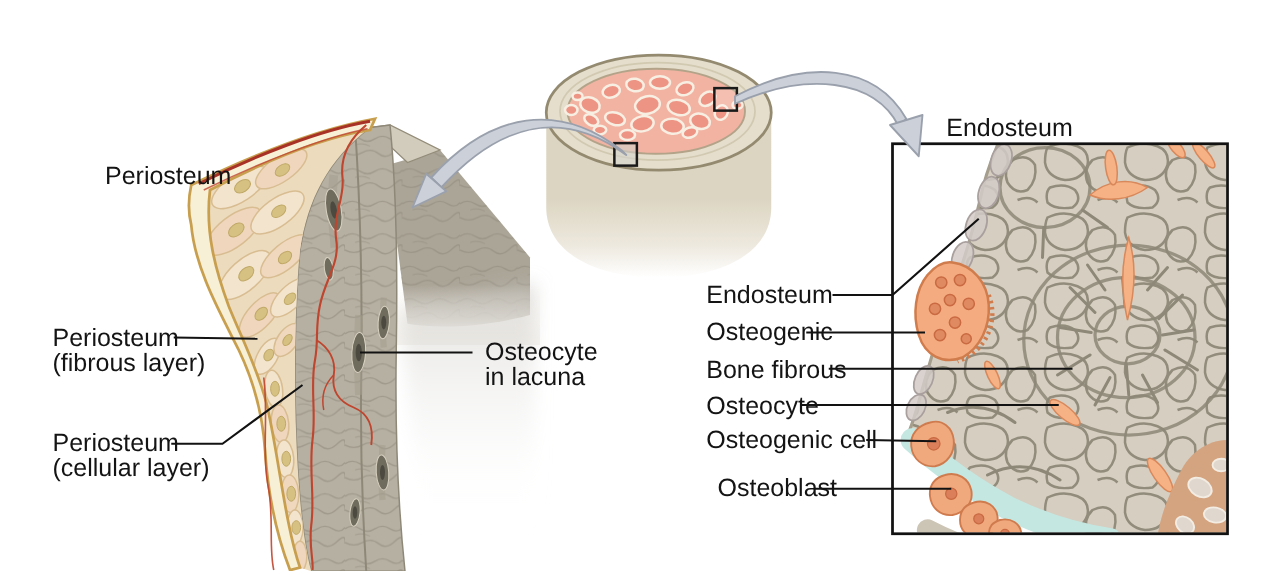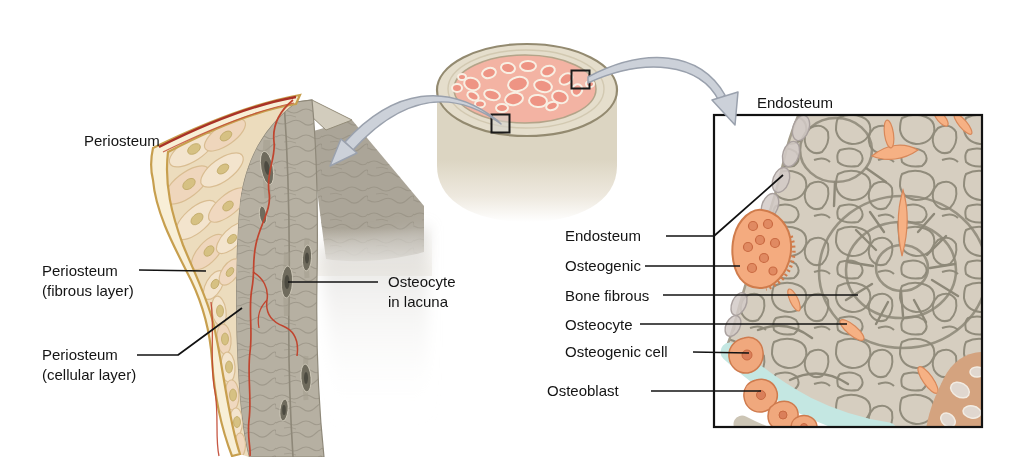--- a/index.html
+++ b/index.html
@@ -1,19 +1,19 @@
 <!DOCTYPE html>
 <html><head>
 <meta charset="utf-8">
 <style>
   html,body{margin:0;padding:0;background:#fff;}
   .stage{position:relative;width:1024px;height:457px;background:#ffffff;overflow:hidden;
          font-family:"Liberation Sans",sans-serif;}
   .stage svg{position:absolute;left:0;top:0;}
-  .lbl{position:absolute;font-size:15px;line-height:20px;color:#141414;white-space:nowrap;}
+  .lbl{position:absolute;font-size:20px;line-height:20px;color:#141414;white-space:nowrap;}
   .lbl span{display:block;}
 </style>
 </head>
 <body>
 
 <div class="stage">
 <svg width="1024" height="457" viewBox="0 0 1024 457">
   <defs>
     <linearGradient id="cylG" x1="0" y1="0" x2="0" y2="1">
       <stop offset="0" stop-color="#dcd5c2"></stop>
@@ -298,14 +298,14 @@
 <div class="lbl" style="left:388px;top:272px">
   <span>Osteocyte</span>
   <span>in lacuna</span>
 </div>
 <div class="lbl" style="left:757px;top:93px">Endosteum</div>
 <div class="lbl" style="left:565px;top:226px">Endosteum</div>
 <div class="lbl" style="left:565px;top:256px">Osteogenic</div>
 <div class="lbl" style="left:565px;top:286px">Bone fibrous</div>
 <div class="lbl" style="left:565px;top:315px">Osteocyte</div>
 <div class="lbl" style="left:565px;top:342px">Osteogenic cell</div>
-<div class="lbl" style="left:547px;top:381px">Osteoblast</div>
+<div class="lbl" style="left:574px;top:381px">Osteoblast</div>
 </div>
 
 </body></html>

